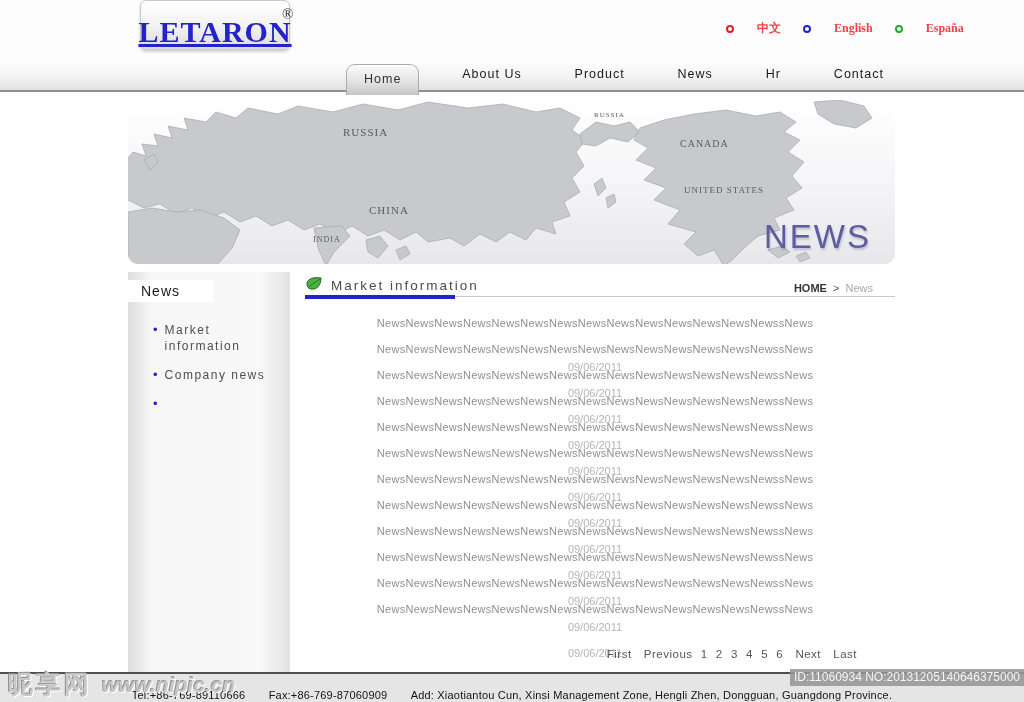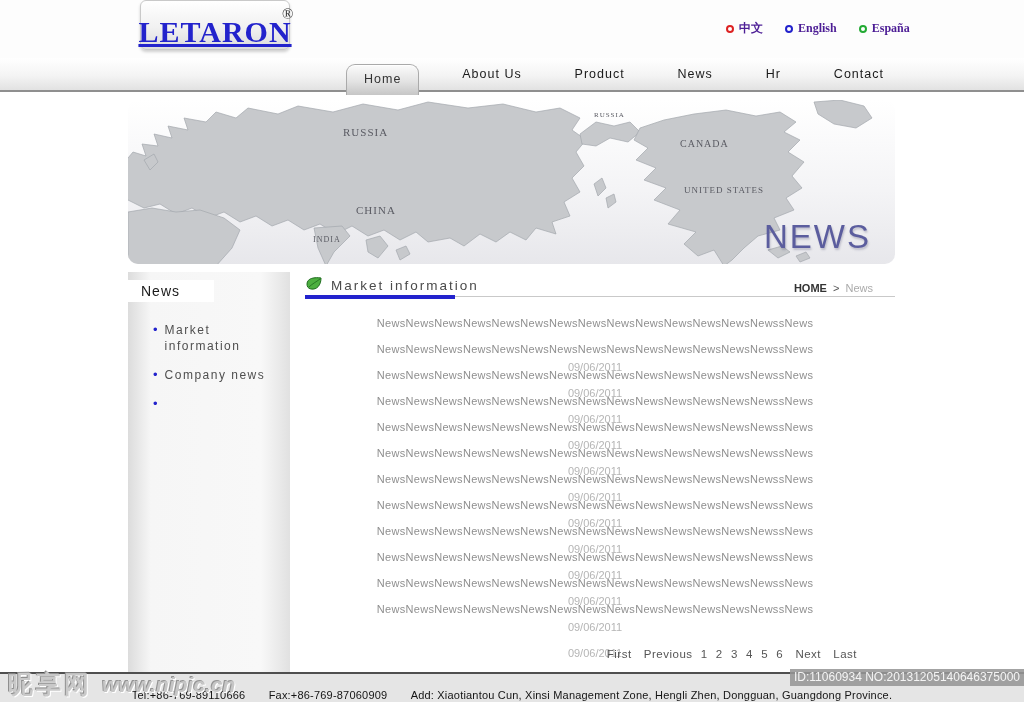--- a/index.html
+++ b/index.html
@@ -14,22 +14,22 @@
     border:1px solid #c9c9c9; border-radius:6px; box-shadow:0 2px 3px rgba(0,0,0,.18);
     display:flex; align-items:flex-end; justify-content:center; cursor:pointer; }
   .logo-text { font-family:"Liberation Serif", serif; font-weight:bold; font-size:30px;
     color:#2323cc; text-decoration:underline; letter-spacing:1px; }
   .logo-reg { position:absolute; left:282px; top:6px; font-size:15px; color:#333;
     font-family:"Liberation Serif", serif; }
   .logo-sub { position:absolute; left:153px; top:58px; font-family:"Liberation Serif", serif;
     font-size:21px; color:#1c1c1c; letter-spacing:1px; }
 
   .langs { position:absolute; left:726px; top:20px; display:flex; gap:22px; align-items:center; }
-  .lang { display:flex; align-items:center; gap:5px; cursor:pointer;
-    font-family:"Liberation Serif", serif; font-size:12px; font-weight:bold; color:#4c1d95; }
+  .lang { display:flex; align-items:center; gap:23px; cursor:pointer;
+    font-family:"Liberation Serif", serif; font-size:12px; font-weight:bold; color:#ef4444; }
   .ring { width:8px; height:8px; border-radius:50%; background:#fff; border:2px solid #999; }
   .ring-red   { border-color:#dd2222; }
   .ring-blue  { border-color:#2222cc; }
   .ring-green { border-color:#22aa33; }
 
   .nav-strip { position:absolute; left:0; top:58px; width:1024px; height:34px;
     background:linear-gradient(180deg,#ffffff 0%,#f4f4f4 55%,#e2e2e2 100%);
     border-bottom:2px solid #8f8f8f; }
   .nav-items { position:absolute; left:346px; top:0; width:548px; height:100%;
     display:flex; justify-content:space-between; align-items:center; }
@@ -39,21 +39,21 @@
     padding:7px 17px 9px; position:relative; top:5px; box-shadow:inset 0 1px 0 #fff; color:#333; }
 
   
   .banner { position:absolute; left:128px; top:100px; width:767px; height:164px;
     border-radius:10px; overflow:hidden;
     background:linear-gradient(180deg,#ffffff 0%,#f4f4f6 55%,#e7e7eb 100%); }
   .banner svg { position:absolute; left:0; top:0; }
   .map-label { position:absolute; font-family:"Liberation Serif", serif; color:#5a5b63;
     letter-spacing:1px; white-space:nowrap; }
   .lbl-russia { left:215px; top:26px; font-size:11px; }
-  .lbl-china  { left:228px; top:104px; font-size:11px; }
+  .lbl-china  { left:241px; top:104px; font-size:11px; }
   .lbl-india  { left:185px; top:135px; font-size:8px; }
   .lbl-alaska { left:466px; top:11px; font-size:7px; }
   .lbl-canada { left:552px; top:38px; font-size:10px; }
   .lbl-us     { left:556px; top:85px; font-size:9px; }
   .banner-title { position:absolute; right:24px; bottom:8px; font-size:33px; color:#5b5d9e;
     letter-spacing:2px; text-shadow:1px 2px 2px rgba(60,60,100,.25); }
 
   
   .sidebar { position:absolute; left:128px; top:272px; width:162px; height:400px;
     background:linear-gradient(90deg,#dcdcdc 0%,#f6f6f6 14%,#f8f8f8 82%,#e1e1e1 100%); }

